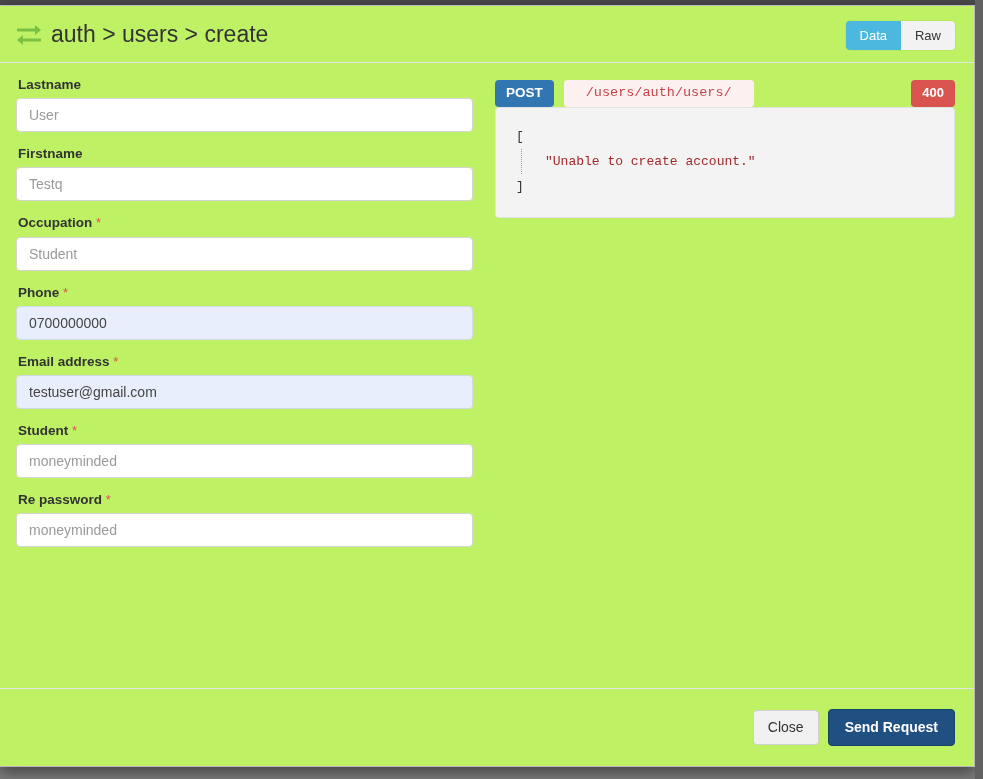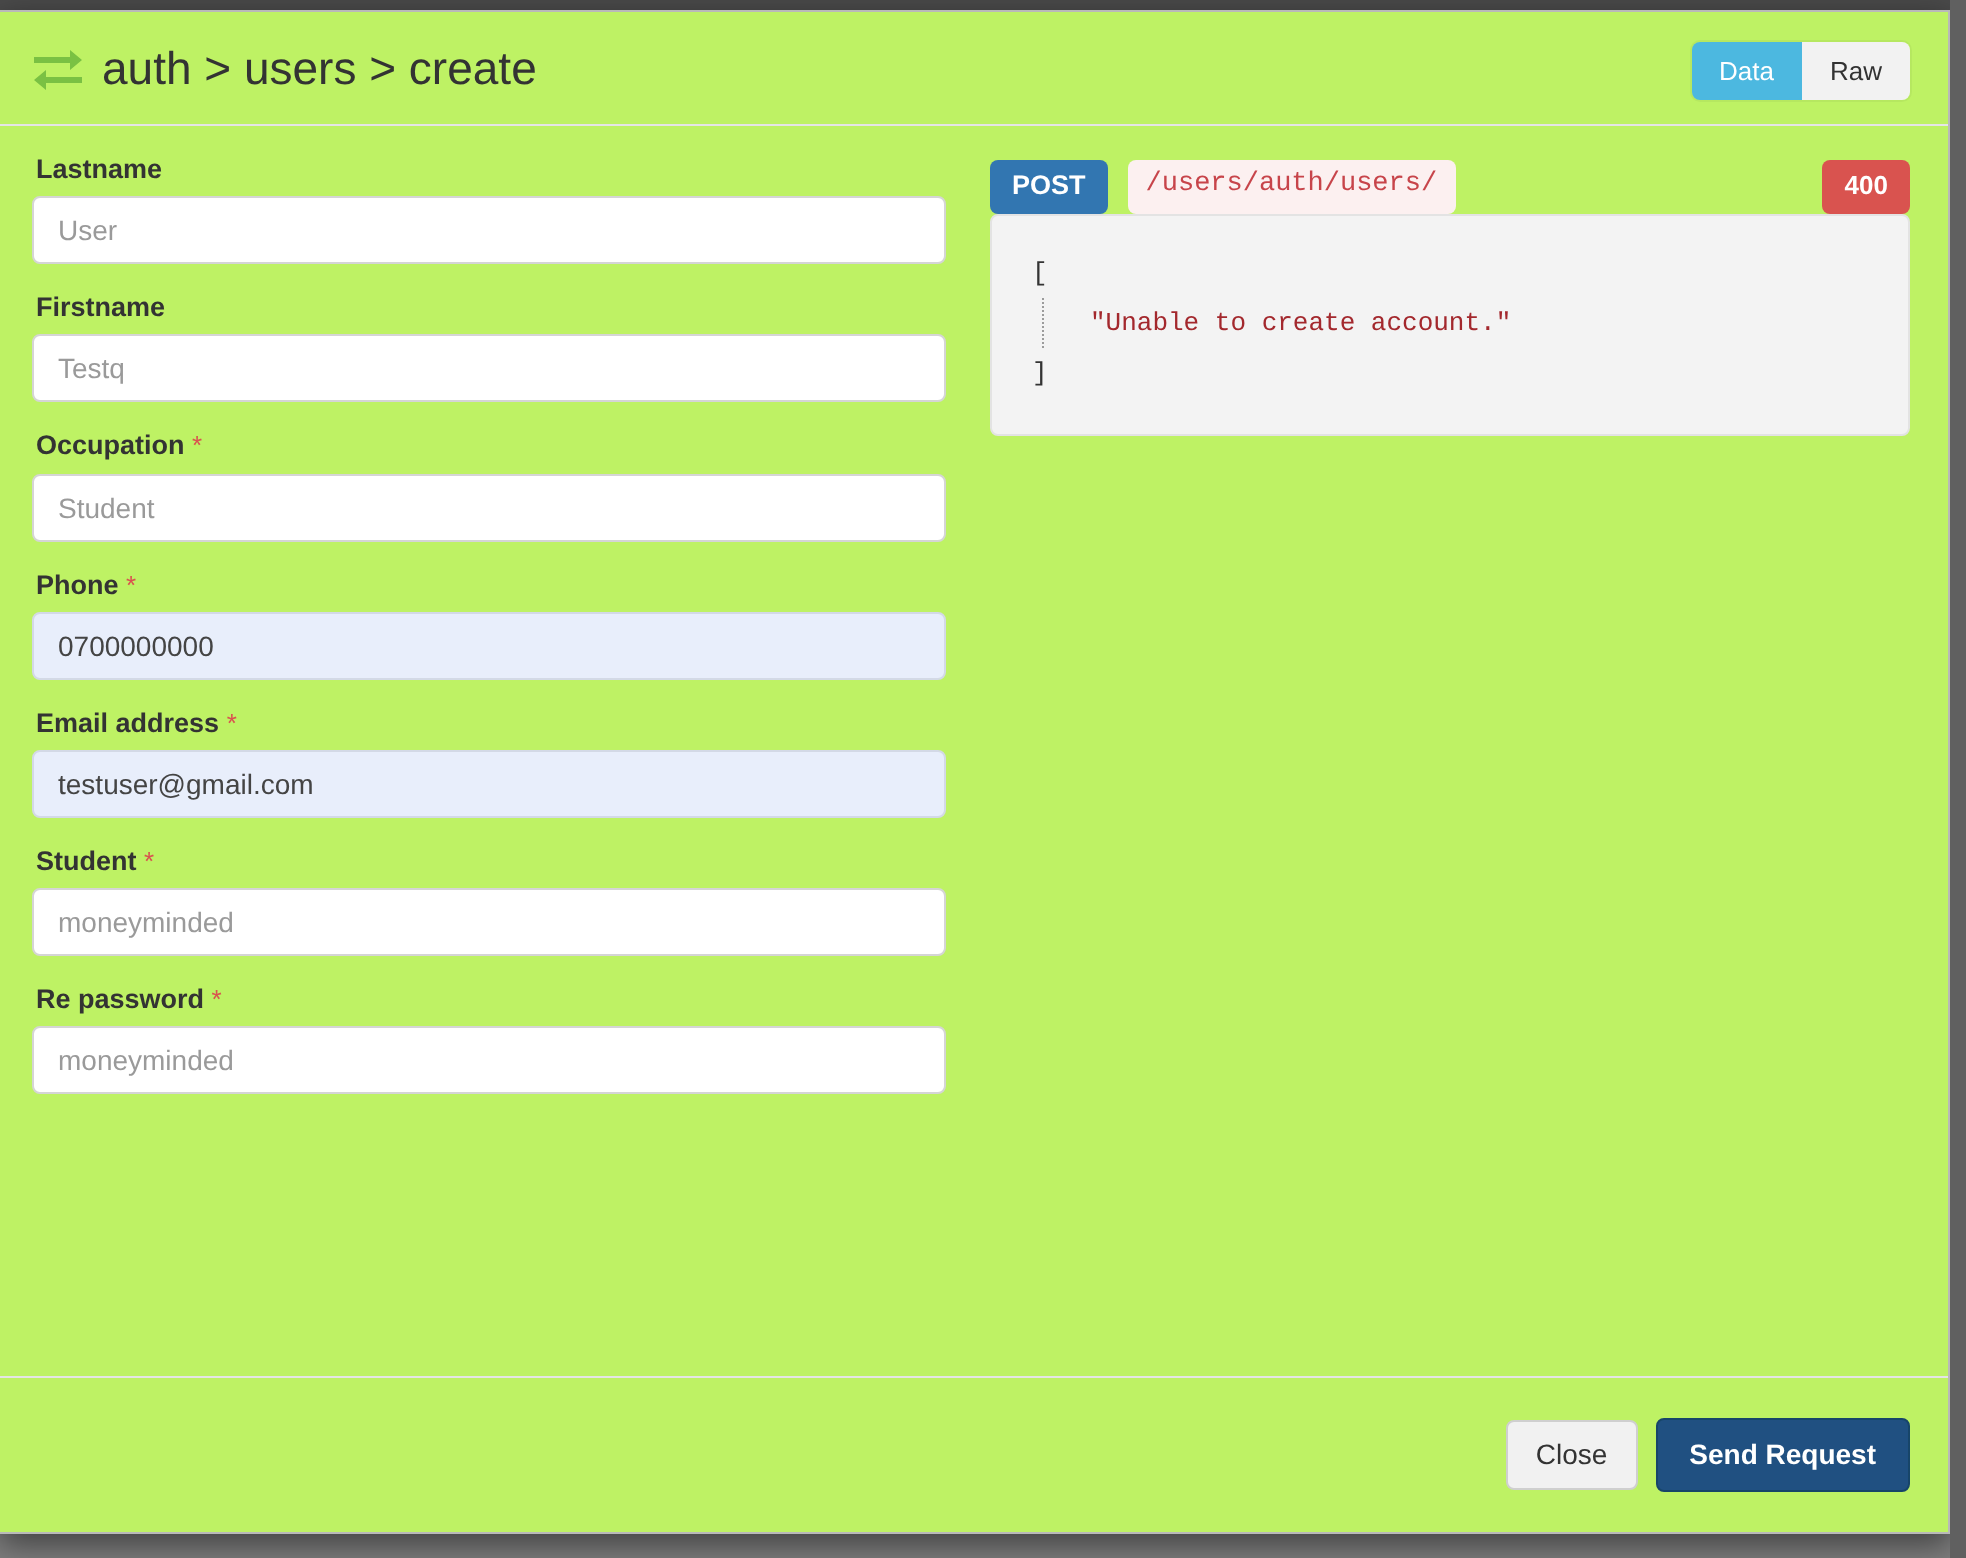--- a/index.html
+++ b/index.html
@@ -253,21 +253,21 @@
     font-weight: bold;
     padding: 6px 11px;
     border-radius: 4px;
     line-height: 1;
   }
   .url-chip {
     background: #fcf0f0;
     color: #c7444a;
     font-family: "Liberation Mono", monospace;
     font-size: 13.5px;
-    padding: 6px 9px;
+    padding: 6px 22px;
     border-radius: 4px;
     line-height: 1.1;
     white-space: nowrap;
   }
   .status-badge {
     margin-left: auto;
     background: #d9534f;
     color: #fff;
     font-family: "Liberation Sans", sans-serif;
     font-size: 13px;

